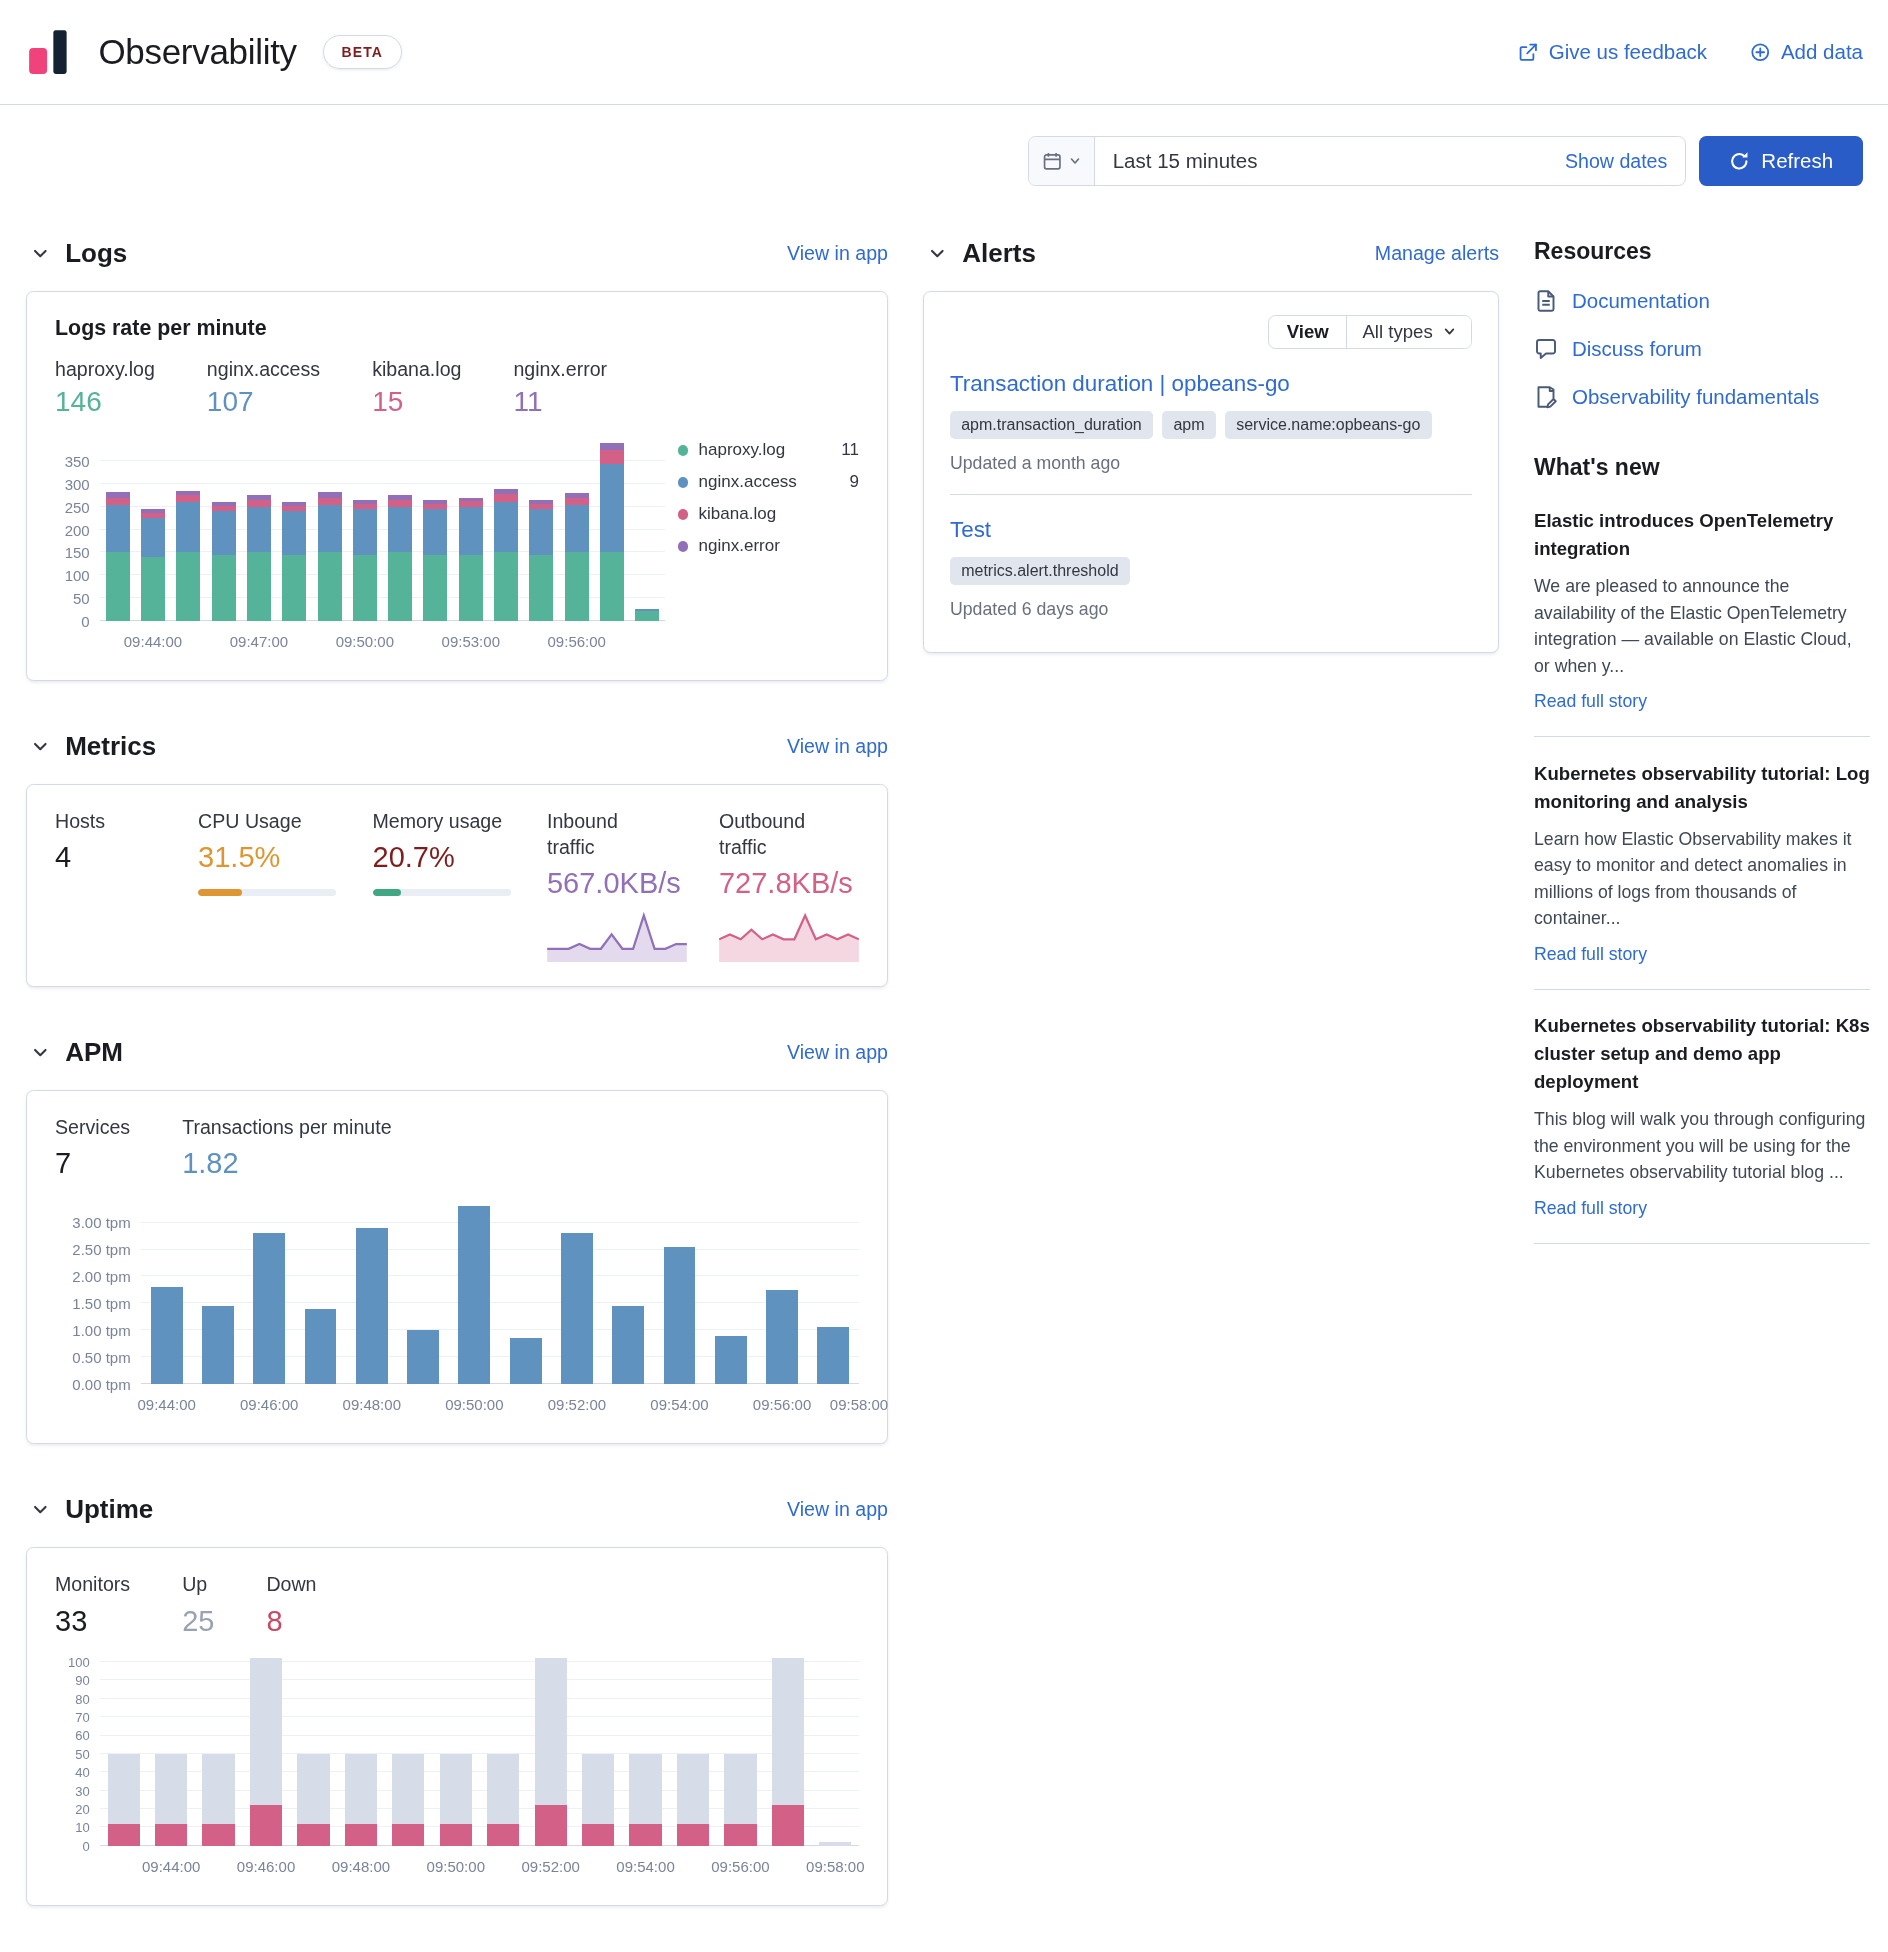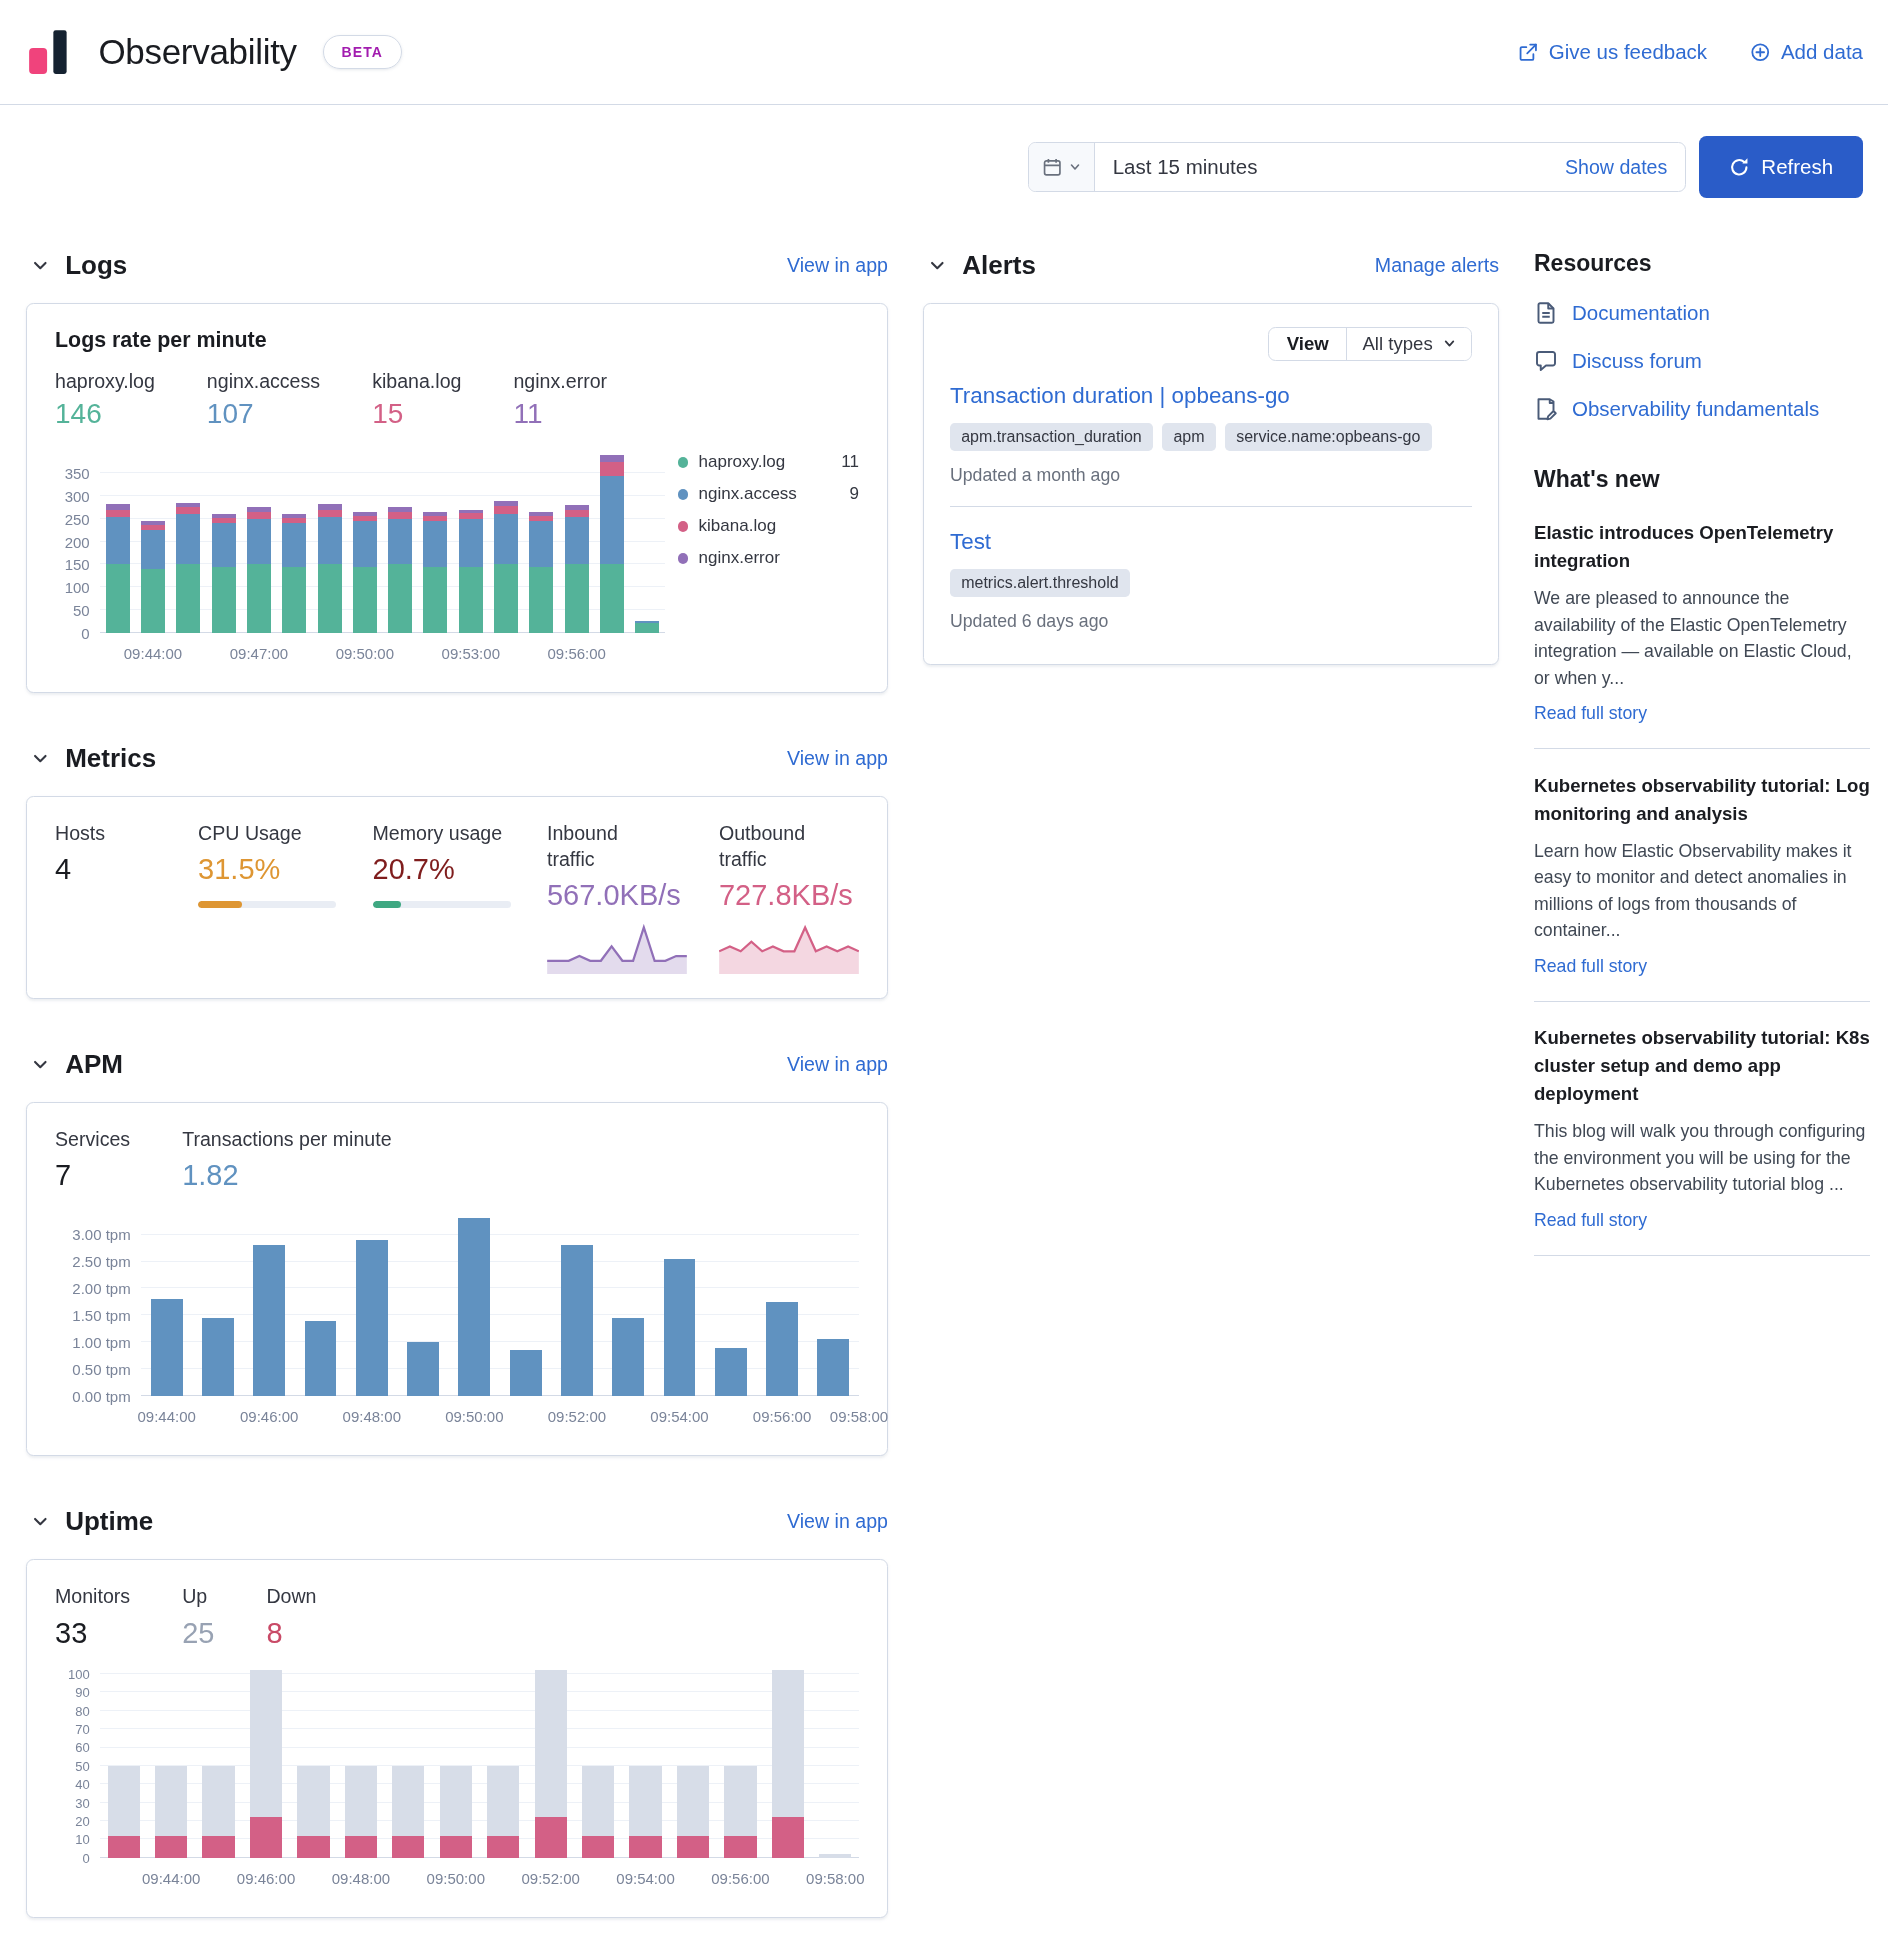--- a/index.html
+++ b/index.html
@@ -6,32 +6,32 @@
   html,body{background:#fff}
   body{width:1889px;min-height:1952px;font-family:"Liberation Sans",sans-serif;color:#343741;-webkit-font-smoothing:antialiased}
   a{text-decoration:none;cursor:pointer}
   button{font-family:inherit;cursor:pointer}
 
   
   .app-header{display:flex;align-items:center;justify-content:space-between;height:105px;padding:0 26px;border-bottom:0.9px solid #D3DAE6}
   .brand{display:flex;align-items:center;gap:22.4px}
   .logo{width:50px;height:50px;flex:0 0 auto}
   .app-title{font-size:35px;font-weight:500;color:#1A1C21;letter-spacing:-0.3px}
-  .beta-badge{border:0.9px solid #D3DAE6;border-radius:22.4px;padding:8.4px 17.7px;font-size:14px;font-weight:700;letter-spacing:1.1px;color:#a21caf;box-shadow:0 0.9px 2.8px rgba(152,162,179,.25);margin-left:3.7px}
+  .beta-badge{border:0.9px solid #D3DAE6;border-radius:22.4px;padding:8.4px 17.7px;font-size:14px;font-weight:700;letter-spacing:1.1px;color:#7f1d1d;box-shadow:0 0.9px 2.8px rgba(152,162,179,.25);margin-left:3.7px}
   .header-actions{display:flex;align-items:center;gap:43px}
   .header-link{display:flex;align-items:center;gap:10.3px;color:#2F6BD2;font-size:20.5px}
   .header-link svg{width:20.5px;height:20.5px}
 
   
   .toolbar{display:flex;justify-content:flex-end;align-items:center;gap:13px;padding:31px 26px 0}
   .datepicker{display:flex;align-items:center;width:658px;height:50px;border:0.9px solid #D3DAE6;border-radius:7.5px;background:#fff;overflow:hidden}
   .dp-quick{display:flex;align-items:center;gap:6.5px;padding:0 13px;height:100%;border:none;border-right:0.9px solid #D3DAE6;background:#F7F9FC;color:#69707D}
   .dp-range{flex:1;text-align:left;padding:0 17.7px;font-size:20.5px;color:#343741;background:none;border:none;height:100%}
   .dp-showdates{font-size:19.6px;color:#2F6BD2;padding-right:17.7px;white-space:nowrap;background:none;border:none}
-  .refresh-btn{display:flex;align-items:center;justify-content:center;gap:12px;width:164px;height:62px;border:none;border-radius:7.5px;color:#fff;font-size:20.5px;font-weight:500}
+  .refresh-btn{display:flex;align-items:center;justify-content:center;gap:12px;width:164px;height:50px;border:none;border-radius:7.5px;color:#fff;font-size:20.5px;font-weight:500}
 
   
   main.columns{display:grid;grid-template-columns:862px 576px 1fr;gap:0 35px;padding:52px 18.6px 28px 26px;align-items:start}
 
   .section-head{display:flex;align-items:center;margin:50px 0 22.4px}
   .section-head.first{margin-top:0}
   .collapse-btn{display:flex;align-items:center;justify-content:center;width:28px;height:28px;margin-right:11.2px;background:none;border:none}
   .section-title{font-size:26px;font-weight:700;color:#1A1C21;flex:1}
   .view-link{font-size:19.6px;color:#2F6BD2;font-weight:400}
 

